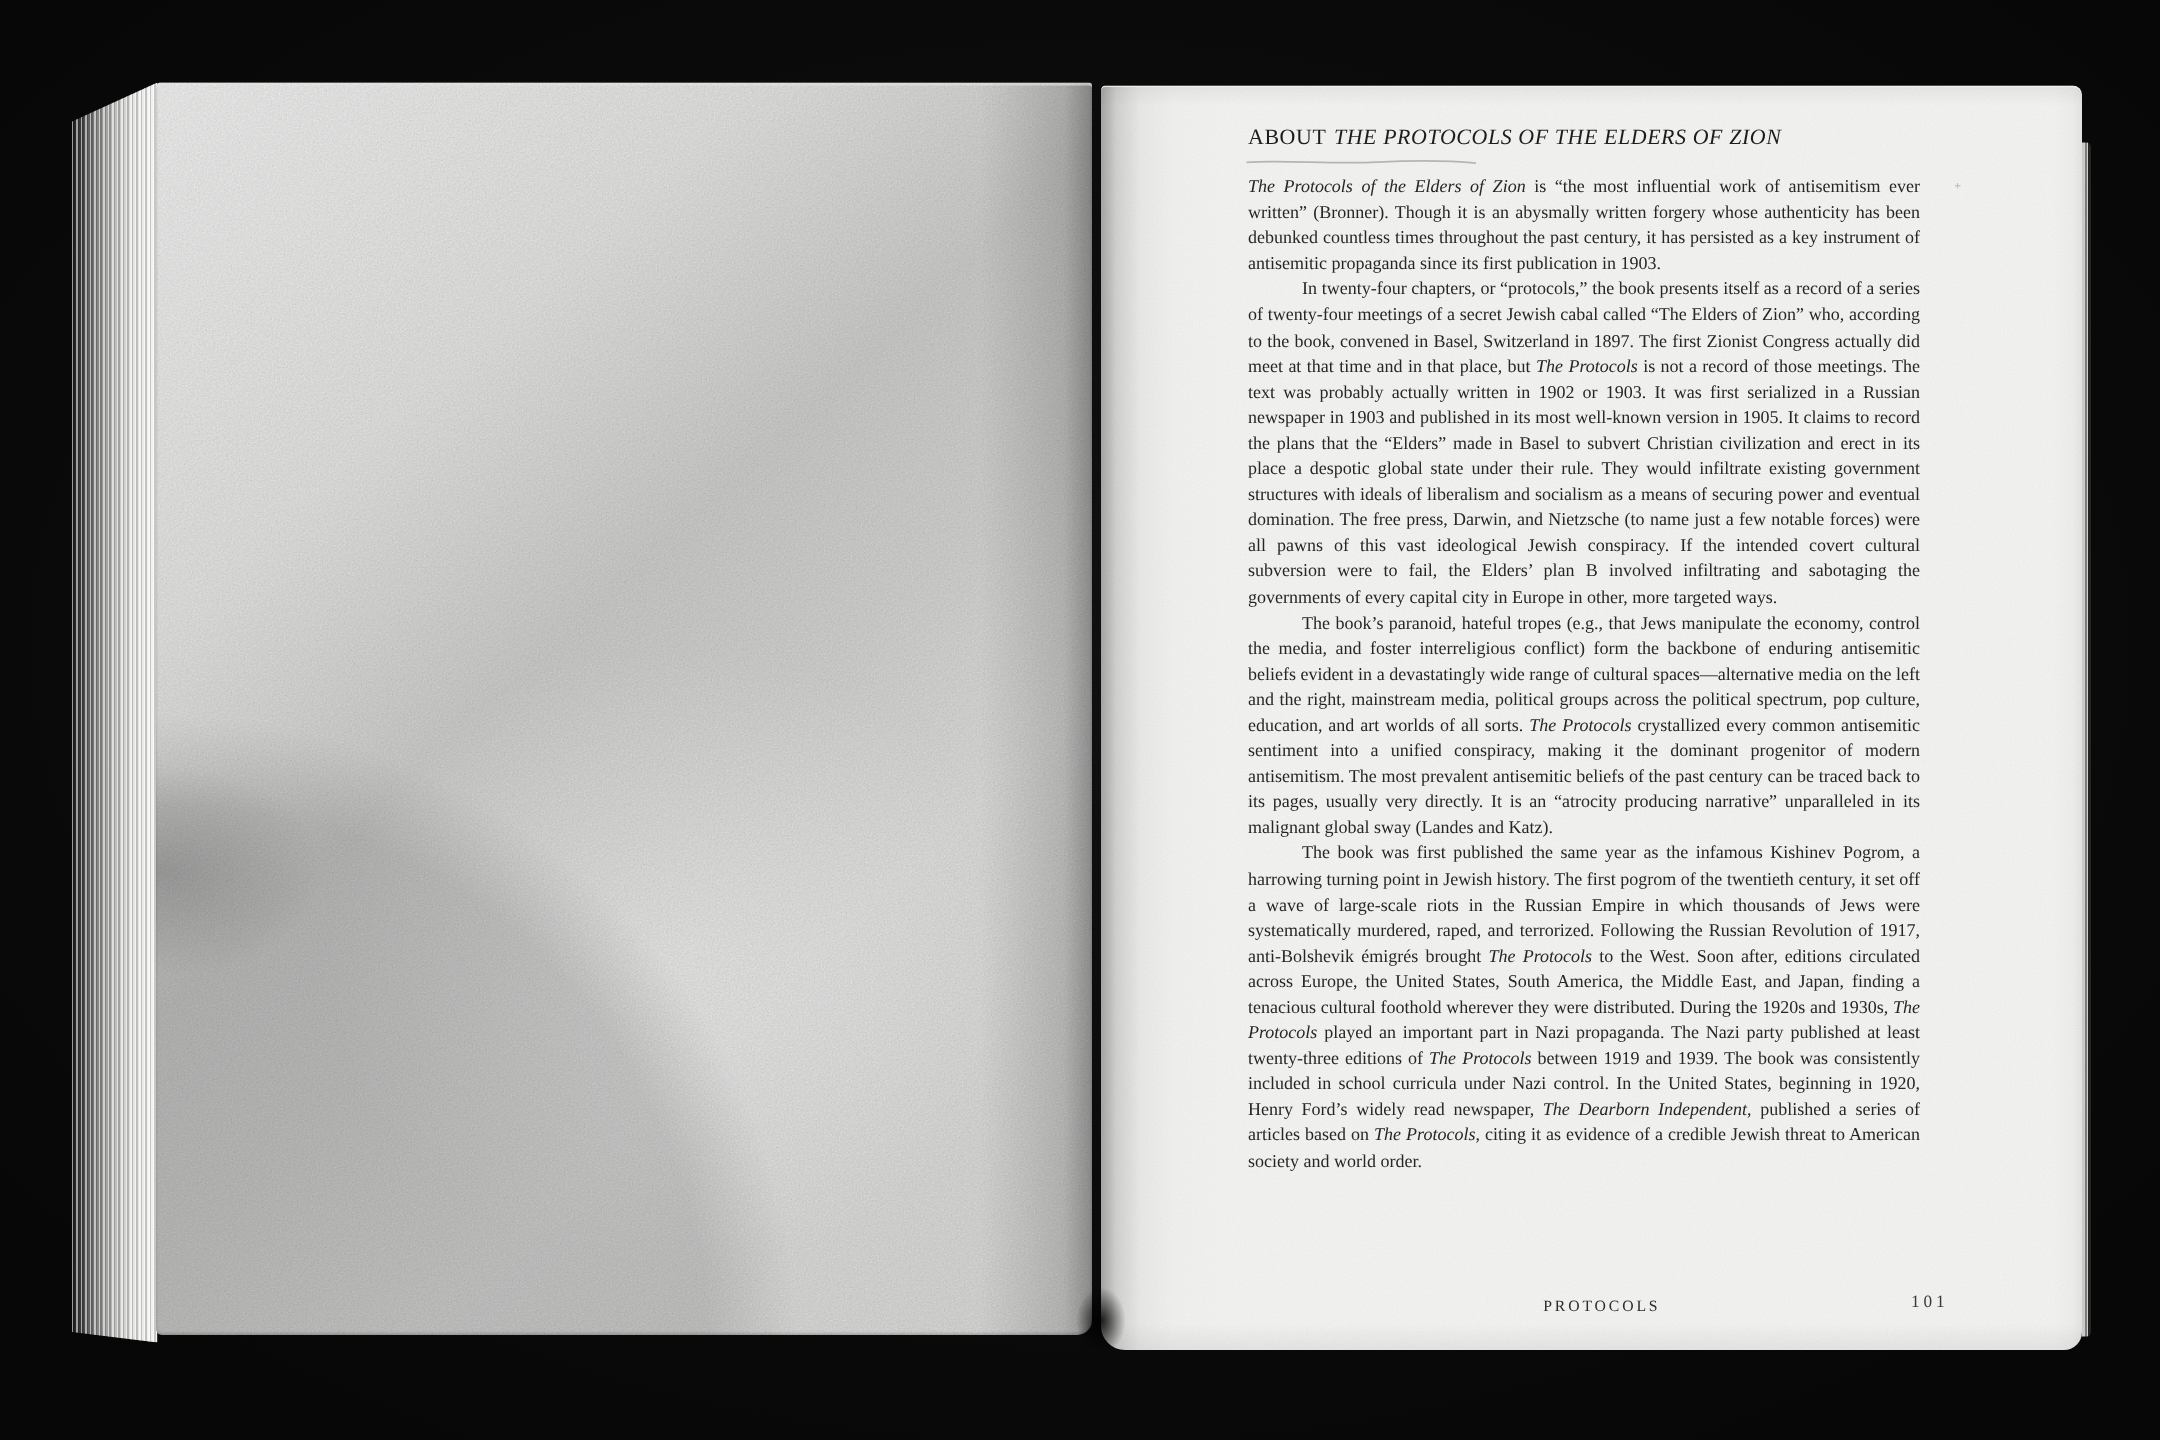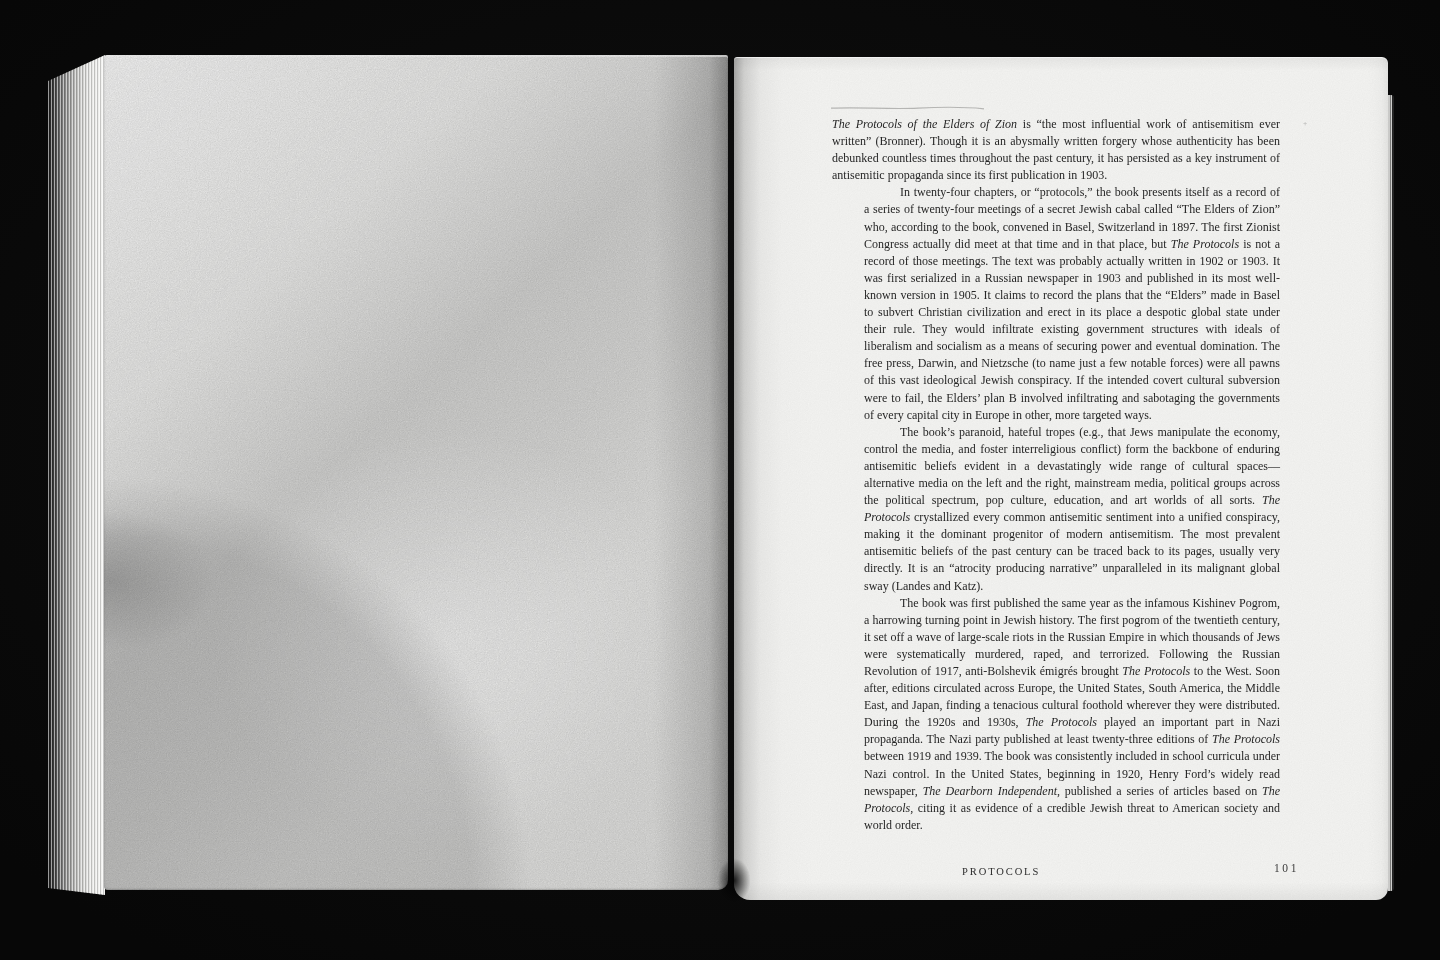--- a/index.html
+++ b/index.html
@@ -68,25 +68,25 @@
   .heading em{font-style:italic;}
   .heading-underline{left:96px;top:48px;width:156px;height:6px;opacity:.6;}
 
   .body-text{
     left:98px;top:59px;width:448px;color:#262626;
   }
   .body-text p{
     margin:0;font-size:12px;line-height:17.1px;text-align:justify;
     -webkit-hyphens:none;hyphens:none;
   }
-  .body-text p.indented{text-indent:36px;margin-left:32px;}
+  .body-text p.indented{text-indent:36px;}
   .body-text em{font-style:italic;}
 
   .running-footer{
-    left:228px;top:809px;width:145px;text-align:left;
+    left:228px;top:809px;width:145px;text-align:right;
     font-size:10.5px;letter-spacing:1.9px;color:#2c2c2c;
   }
   .page-number{
     left:540px;top:805px;width:40px;
     font-size:11.5px;letter-spacing:2.6px;color:#3a3a3a;font-family:Liberation Serif, serif;
   }
   .dust-speck{
     left:569px;top:65px;width:5px;height:5px;opacity:.45;color:#777;
     font-size:7px;line-height:5px;font-family:"DejaVu Sans Mono",monospace;
   }
@@ -108,20 +108,21 @@
 
 <div class="abs right-page">
   <svg class="noise-svg" width="654" height="843">
     <filter id="grainR">
         <feTurbulence type="fractalNoise" baseFrequency="0.9" numOctaves="2" stitchTiles="stitch"></feTurbulence>
       <feColorMatrix type="matrix" values="0 0 0 0 0  0 0 0 0 0  0 0 0 0 0  0.4 0.4 0.4 0 0"></feColorMatrix>
       </filter>
     <rect width="100%" height="100%" filter="url(#grainR)" opacity="0.05"></rect>
   </svg>
 
+  <div class="abs heading"><span class="prefix">ABOUT</span><em>THE PROTOCOLS OF THE ELDERS OF ZION</em></div>
 
   <svg class="abs heading-underline" width="156" height="6" viewBox="0 0 156 6">
     <path d="M1 3.2 C 28 1.6, 58 4.6, 88 3.1 S 140 2.4, 154 3.8" stroke="#8f8f8d" stroke-width="1.2" fill="none"></path>
   </svg>
 
   <div class="abs dust-speck">+</div>
 
   <div class="abs body-text">
       <p><em>The Protocols of the Elders of Zion</em><span> is “the most influential work of antisemitism ever written” (Bronner). Though it is an abysmally written forgery whose authenticity has been debunked countless times throughout the past century, it has persisted as a key instrument of antisemitic propaganda since its first publication in 1903.</span></p>
       <p class="indented"><span>In twenty-four chapters, or “protocols,” the book presents itself as a record of a series of twenty-four meetings of a secret Jewish cabal called “The Elders of Zion” who, according to the book, convened in Basel, Switzerland in 1897. The first Zionist Congress actually did meet at that time and in that place, but </span><em>The Protocols</em><span> is not a record of those meetings. The text was probably actually written in 1902 or 1903. It was first serialized in a Russian newspaper in 1903 and published in its most well-known version in 1905. It claims to record the plans that the “Elders” made in Basel to subvert Christian civilization and erect in its place a despotic global state under their rule. They would infiltrate existing government structures with ideals of liberalism and socialism as a means of securing power and eventual domination. The free press, Darwin, and Nietzsche (to name just a few notable forces) were all pawns of this vast ideological Jewish conspiracy. If the intended covert cultural subversion were to fail, the Elders’ plan B involved infiltrating and sabotaging the governments of every capital city in Europe in other, more targeted ways.</span></p>

